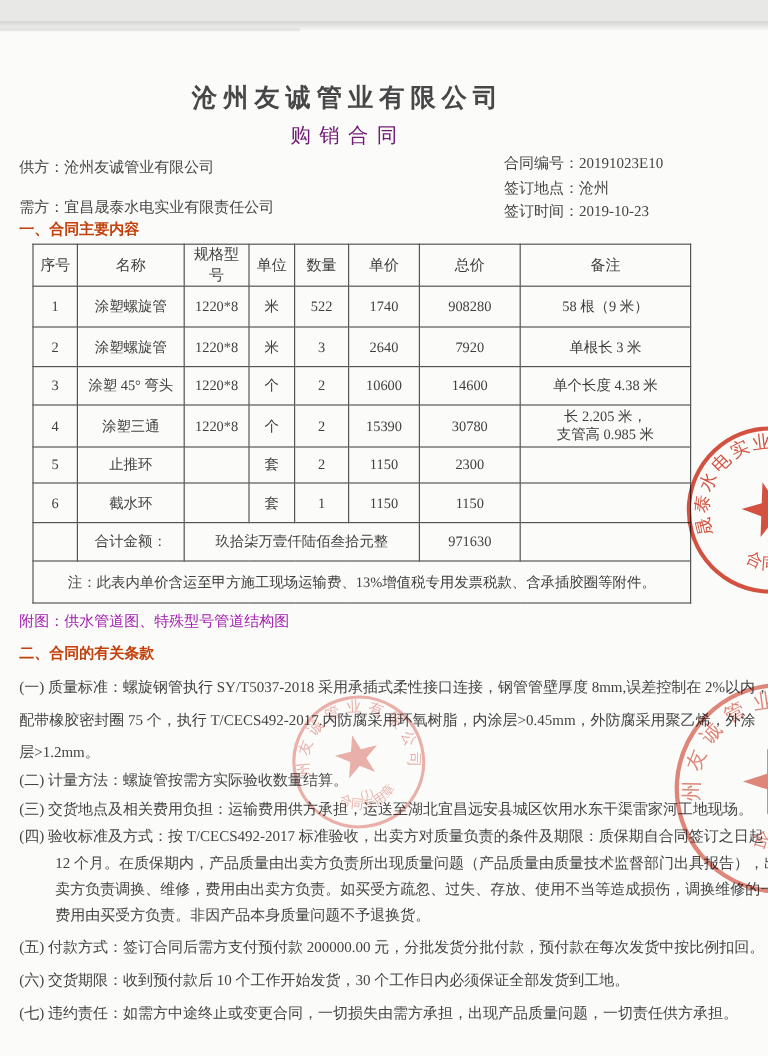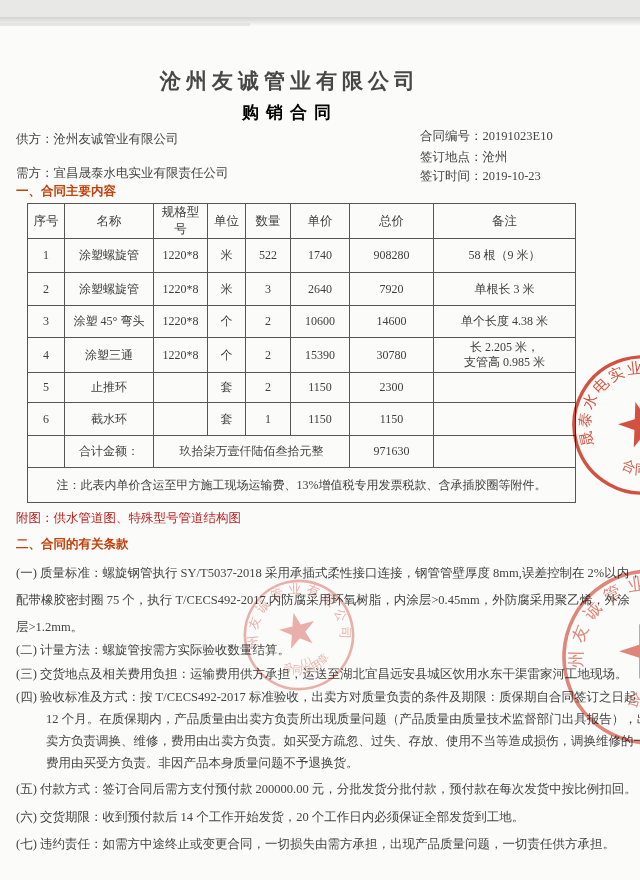--- a/index.html
+++ b/index.html
@@ -15,39 +15,39 @@
     background:linear-gradient(to bottom,#c6c6c4 0%,#dcdcda 45%,rgba(255,255,255,0) 100%);
     opacity:.75;
   }
   .scan-top2{position:absolute;top:6px;left:0;width:250px;height:3px;background:#d9d9d7;opacity:.6;}
   .title{
     position:absolute;top:50px;left:0;width:580px;text-align:center;
     font-size:21px;letter-spacing:5px;color:#474747;font-weight:600;
   }
   .subtitle{
     position:absolute;top:84px;left:0;width:580px;text-align:center;
-    font-size:17px;letter-spacing:7px;color:#000000;font-weight:700;
+    font-size:17px;letter-spacing:7px;color:#701a75;font-weight:400;
   }
   .meta{font-size:12.5px;color:#454545;white-space:nowrap;}
   .sec-title{font-size:12.5px;color:#c2410c;font-weight:600;white-space:nowrap;}
   table.main{
     position:absolute;left:27px;top:186px;width:548px;
     border-collapse:collapse;table-layout:fixed;
   }
   table.main td,table.main th{
     border:1px solid #565656;font-weight:normal;
     font-size:12px;color:#3f3f3f;text-align:center;vertical-align:middle;
     padding:0 2px;overflow:hidden;
   }
   table.main th{font-size:12.5px;}
   td.remark{white-space:pre-line;line-height:1.25;}
   td.note-cell{text-align:left;padding-left:5px;font-size:12px;}
   .term{position:absolute;left:16px;font-size:12.5px;color:#444;white-space:nowrap;}
   .term.ind{left:46px;}
-  .attach{position:absolute;left:16px;font-size:12.5px;color:#b91c1c;white-space:nowrap;}
+  .attach{position:absolute;left:16px;font-size:12.5px;color:#a21caf;white-space:nowrap;}
   svg.stamp{position:absolute;pointer-events:none;mix-blend-mode:multiply;}
   svg.stamp text{font-family:"Liberation Serif","DejaVu Serif",serif;}
 </style>
 </head>
 <body>
 
 <div id="page">
 
   <div class="scan-top"></div>
   <div class="scan-top2"></div>
@@ -164,21 +164,21 @@
   <div class="term" style="top:548px;">(一) 质量标准：螺旋钢管执行 SY/T5037-2018 采用承插式柔性接口连接，钢管管壁厚度 8mm,误差控制在 2%以内，</div>
   <div class="term" style="top:575px;">配带橡胶密封圈 75 个，执行 T/CECS492-2017.内防腐采用环氧树脂，内涂层&gt;0.45mm，外防腐采用聚乙烯，外涂</div>
   <div class="term" style="top:602px;">层&gt;1.2mm。</div>
   <div class="term" style="top:625px;">(二) 计量方法：螺旋管按需方实际验收数量结算。</div>
   <div class="term" style="top:649px;">(三) 交货地点及相关费用负担：运输费用供方承担，运送至湖北宜昌远安县城区饮用水东干渠雷家河工地现场。</div>
   <div class="term" style="top:672px;">(四) 验收标准及方式：按 T/CECS492-2017 标准验收，出卖方对质量负责的条件及期限：质保期自合同签订之日起</div>
   <div class="term ind" style="top:694px;">12 个月。在质保期内，产品质量由出卖方负责所出现质量问题（产品质量由质量技术监督部门出具报告），出</div>
   <div class="term ind" style="top:716px;">卖方负责调换、维修，费用由出卖方负责。如买受方疏忽、过失、存放、使用不当等造成损伤，调换维修的一</div>
   <div class="term ind" style="top:738px;">费用由买受方负责。非因产品本身质量问题不予退换货。</div>
   <div class="term" style="top:764px;">(五) 付款方式：签订合同后需方支付预付款 200000.00 元，分批发货分批付款，预付款在每次发货中按比例扣回。</div>
-  <div class="term" style="top:792px;">(六) 交货期限：收到预付款后 14 个工作开始发货，20 个工作日内必须保证全部发货到工地。</div>
+  <div class="term" style="top:792px;">(六) 交货期限：收到预付款后 10 个工作开始发货，30 个工作日内必须保证全部发货到工地。</div>
   <div class="term" style="top:819px;">(七) 违约责任：如需方中途终止或变更合同，一切损失由需方承担，出现产品质量问题，一切责任供方承担。</div>
 
   <svg class="stamp" style="left:555px;top:320px;" width="180" height="180" viewBox="0 0 180 180">
     <g transform="rotate(-16 87 88)" opacity="0.88">
       <circle cx="87" cy="88" r="68" fill="none" stroke="#d23b28" stroke-width="3.4"></circle>
       <path id="arcB" d="M 35,88 a 52,52 0 1,1 104,0 a 52,52 0 1,1 -104,0" fill="none"></path>
       <text fill="#d23b28" font-size="15" letter-spacing="2.5">
         <textPath href="#arcB" startOffset="25%" text-anchor="middle">宜昌晟泰水电实业有限责任公司</textPath>
       </text>
       <path d="M 0,-1 L 0.2245,-0.309 L 0.951,-0.309 L 0.363,0.118 L 0.588,0.809 L 0,0.382 L -0.588,0.809 L -0.363,0.118 L -0.951,-0.309 L -0.2245,-0.309 Z" transform="translate(87 88) scale(24)" fill="#d23b28"></path>

